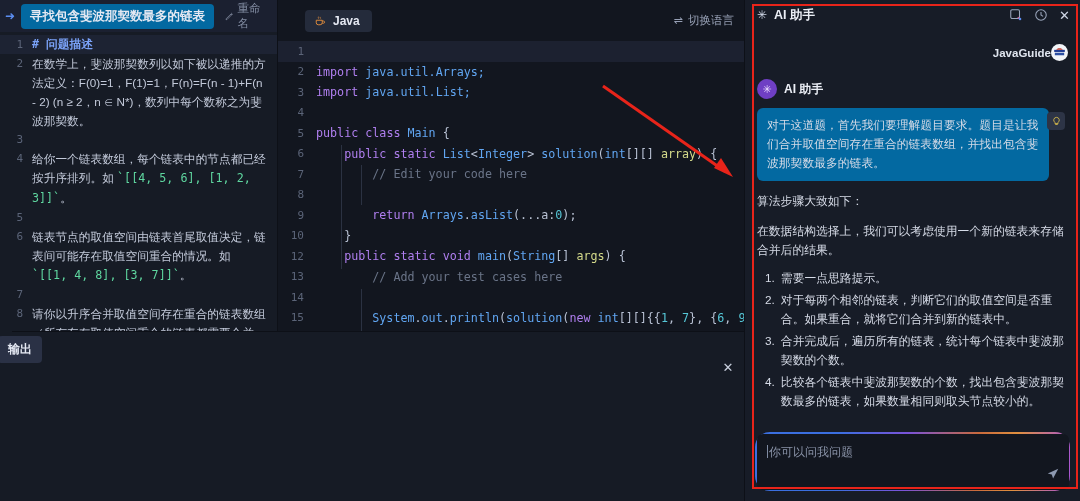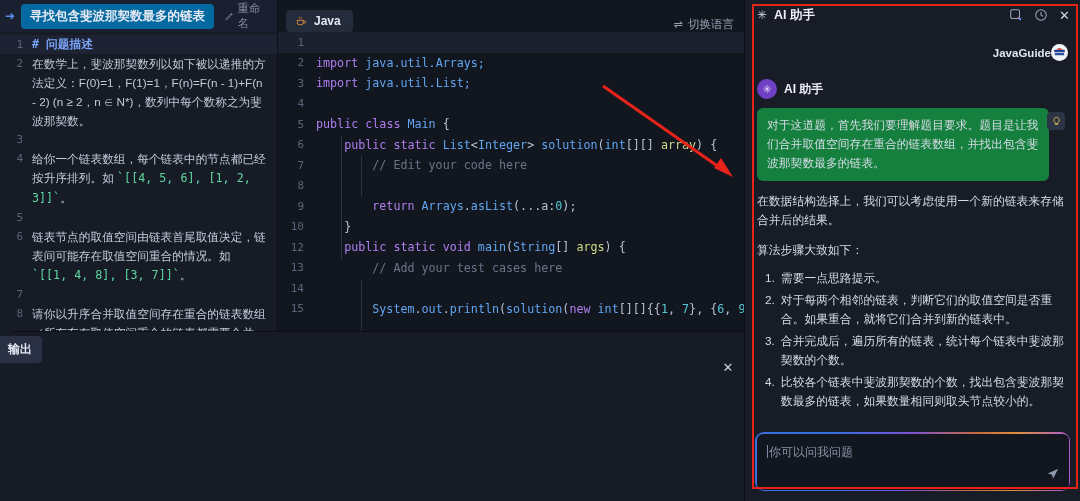--- a/index.html
+++ b/index.html
@@ -65,21 +65,21 @@
     position: absolute; right: 16px; top: 28px; color: #c8cfdd; font-size: 13px;
     width: 16px; height: 16px; line-height: 16px; text-align: center;
   }
 
   
   .code-pane {
     position: absolute; left: 278px; top: 0; width: 466px; height: 331px;
     background: #12161f; display: flex; flex-direction: column; overflow: hidden;
   }
   .code-head {
-    height: 32px; display: flex; align-items: flex-end; padding: 0 10px 0 8px; flex: none;
+    height: 41px; display: flex; align-items: center; padding: 0 10px 0 8px; flex: none; margin-left: 19px;
   }
   .lang-tab {
     display: flex; align-items: center; gap: 7px;
     background: #242b3b; padding: 4px 12px 4px 9px; border-radius: 4px;
     color: #e4e8f2; font-size: 12px; font-weight: 700;
   }
   .switch-lang {
     margin-left: auto; display: flex; align-items: center; gap: 5px;
     color: #97a0b5; font-size: 11.5px;
   }
@@ -136,41 +136,41 @@
     width: fit-content; max-width: 82%;
   }
   .bot-row { display: flex; align-items: center; gap: 7px; margin-top: 18px; }
   .bot-avatar {
     width: 20px; height: 20px; border-radius: 50%;
     background: #6f3fc4; display: flex; align-items: center; justify-content: center;
     color: #e8d9ff; font-size: 11px;
   }
   .bot-name { color: #eceff6; font-size: 12px; font-weight: 700; }
   .bot-block {
-    position: relative; margin-top: 9px; background: #15803d;
+    position: relative; margin-top: 9px; background: #0369a1;
     border-radius: 6px; padding: 8px 10px; color: #d6dbe7;
     font-size: 11.8px; line-height: 19px; width: 94%;
   }
   .bulb {
     position: absolute; right: -16px; top: 4px; width: 18px; height: 18px;
     background: #2d3446; border-radius: 4px;
     display: flex; align-items: center; justify-content: center; font-size: 10px;
   }
   .bot-para {
     margin-top: 11px; color: #d6dbe7; font-size: 11.8px; line-height: 19px;
   }
   .bot-steps { margin-top: 9px; }
   .step-li {
     display: flex; gap: 6px; color: #d6dbe7; font-size: 11.8px;
     line-height: 19px; margin-bottom: 3px; padding-left: 8px;
   }
   .step-n { flex: none; color: #d6dbe7; }
   .ai-input-wrap { flex: none; padding: 8px 10px 10px 10px; position: relative; }
   .grad-border {
-    border-radius: 9px; padding: 1.5px;
+    border-radius: 15px; padding: 1.5px;
     background: linear-gradient(95deg,#3b6fe0 0%,#3b6fe0 26%,#7a53d8 48%,#c96a3c 70%,#e0903f 82%,#a855d6 100%);
   }
   .ai-input-box {
     background: #12161f; border-radius: 6px; height: 56px;
     padding: 8px 10px; position: relative;
   }
   .ph { color: #8a93a8; font-size: 12px; }
   .caret {
     display: inline-block; width: 1.5px; height: 13px; background: #7f8ba2;
     vertical-align: -2px; margin-right: 1px;
@@ -328,22 +328,22 @@
       <div class="bot-block">
         <span>对于这道题，首先我们要理解题目要求。题目是让我们合并取值空间存在重合的链表数组，并找出包含斐波那契数最多的链表。</span>
         <span class="bulb">
           <svg width="11" height="11" viewBox="0 0 16 16">
             <path d="M8 2a4 4 0 0 0-2.3 7.3V11h4.6V9.3A4 4 0 0 0 8 2z" fill="none" stroke="#e0c14a" stroke-width="1.2"></path>
             <path d="M6.2 12.4h3.6" stroke="#e0c14a" stroke-width="1.2"></path>
           </svg>
         </span>
       </div>
 
+      <div class="bot-para">算法步骤大致如下：</div>
       <div class="bot-para">在数据结构选择上，我们可以考虑使用一个新的链表来存储合并后的结果。</div>
-      <div class="bot-para">算法步骤大致如下：</div>
 
       <div class="bot-steps" id="ai-steps">
           <div class="step-li">
             <span class="step-n">1.</span>
             <span>需要一点思路提示。</span>
           </div>
           <div class="step-li">
             <span class="step-n">2.</span>
             <span>对于每两个相邻的链表，判断它们的取值空间是否重合。如果重合，就将它们合并到新的链表中。</span>
           </div>

